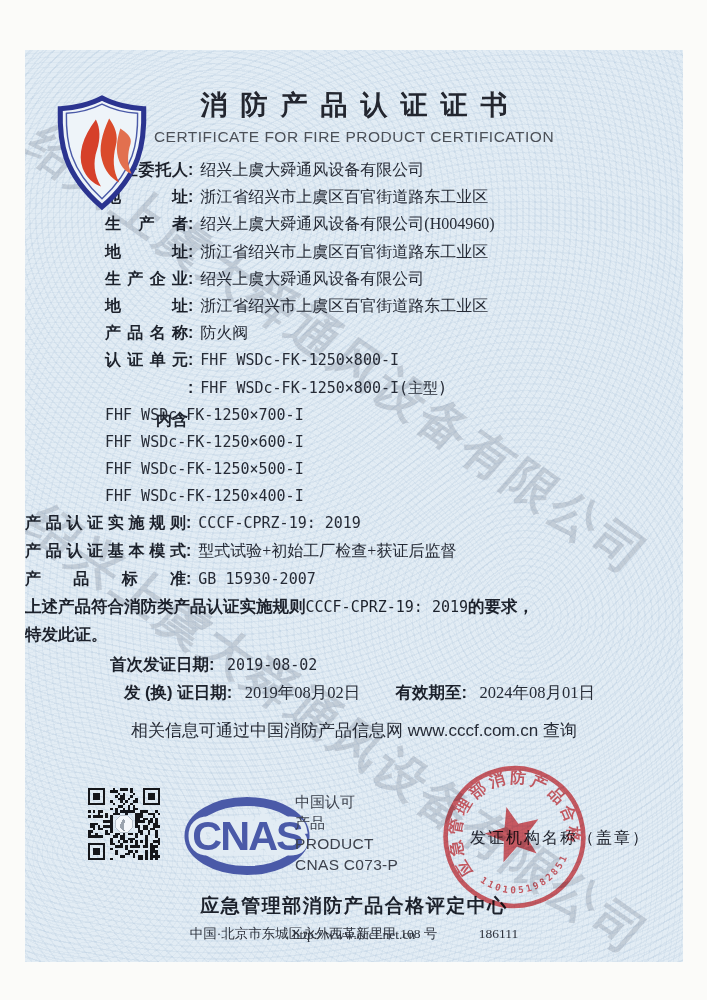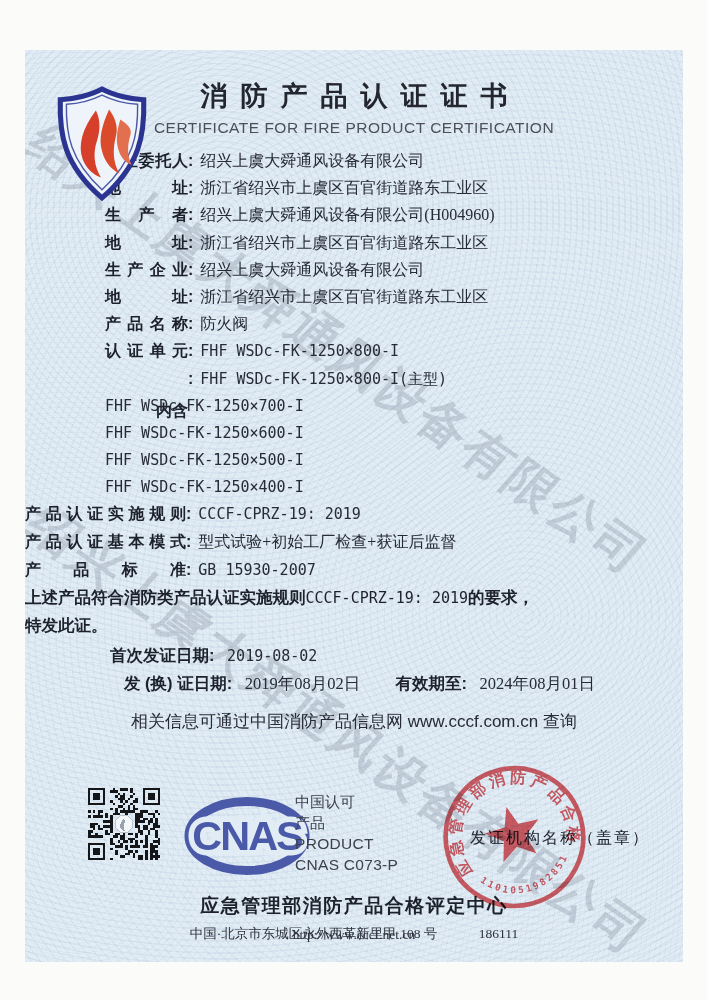--- a/index.html
+++ b/index.html
@@ -18,21 +18,21 @@
   .wm{position:absolute;z-index:0;white-space:nowrap;font-size:50px;font-weight:700;
     color:#7d8798;opacity:.30;letter-spacing:3px;transform-origin:0 0;
     transform:rotate(35deg) skewX(-6deg);font-family:"Liberation Sans",sans-serif;}
   .wm1{left:30px;top:62px;}
   .wm2{left:30px;top:442px;}
 
   .content{position:relative;z-index:1;}
 
   .logo{position:absolute;left:26px;top:8px;z-index:2;}
 
-  .title{margin-top:28px;text-align:center;font-size:27px;font-weight:700;color:#23262f;
+  .title{margin-top:37px;text-align:center;font-size:27px;font-weight:700;color:#23262f;
     letter-spacing:13px;padding-left:13px;line-height:36px;}
   .subtitle{margin-top:4px;text-align:center;font-size:15.5px;color:#4b5058;letter-spacing:.5px;line-height:20px;}
   .certno{margin-top:8px;padding-right:28px;text-align:right;font-size:15px;color:#23262f;line-height:20px;}
   .certno .cl{font-family:"Liberation Serif","DejaVu Serif",serif;}
   .certno .cv{font-family:"DejaVu Sans Mono","Liberation Mono",monospace;font-size:14.5px;margin-left:6px;}
 
   .fields{margin-top:9px;}
   .frow{padding-left:80px;height:27.2px;line-height:27.2px;font-size:16px;white-space:nowrap;}
   .lbl{display:inline-block;width:83px;text-align:justify;text-align-last:justify;font-weight:700;
     color:#1c212b;font-family:"Liberation Sans",sans-serif;vertical-align:top;}

